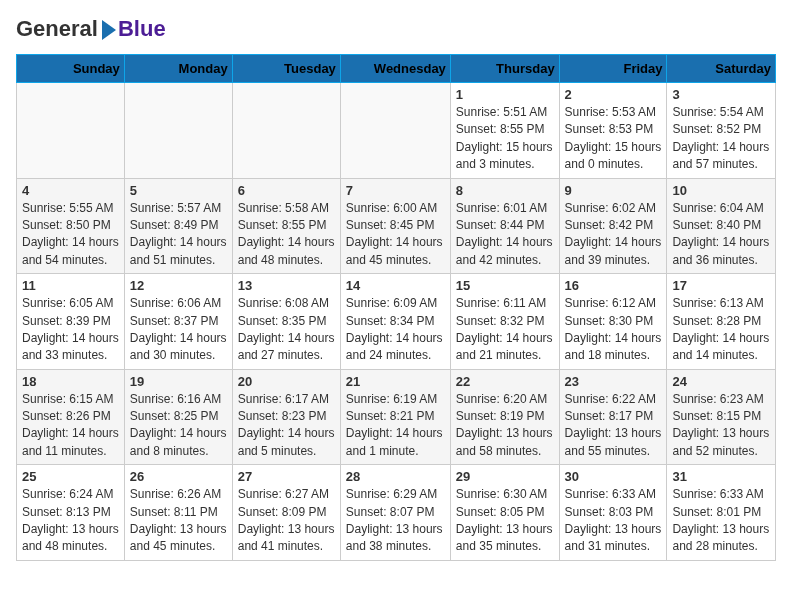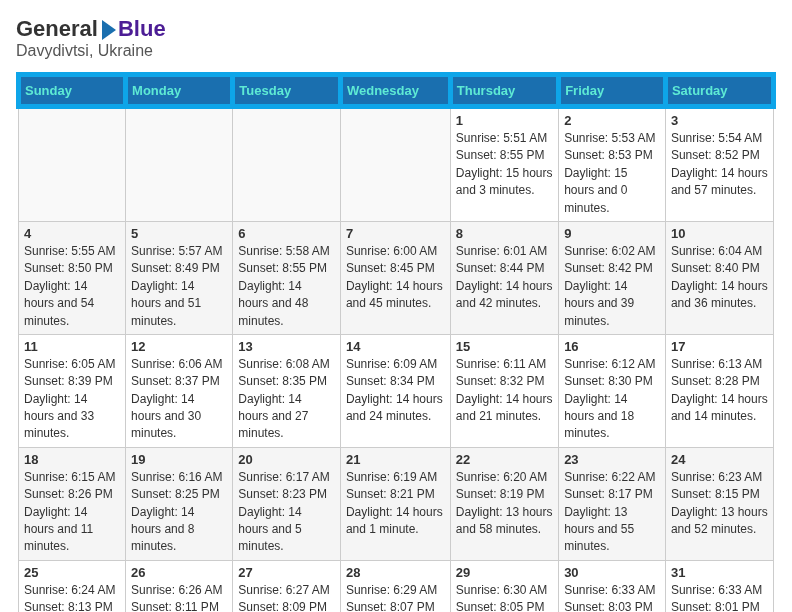--- a/index.html
+++ b/index.html
@@ -57,26 +57,26 @@
     .location {
       font-size: 16px;
       color: #555;
     }
     .calendar {
       width: 100%;
       border-collapse: collapse;
     }
     .calendar th {
       background: #1a6faf;
-      color: #5eead4;
+      color: #000000;
       font-size: 13px;
       font-weight: bold;
       padding: 6px 4px;
-      text-align: left;
-      border: 5px solid #0ea5e9;
+      text-align: right;
+      border: 1px solid #0ea5e9;
     }
     .calendar td {
       border: 1px solid #ccc;
       vertical-align: top;
       padding: 4px 5px;
       font-size: 10.5px;
       color: #333;
       width: 113px;
       min-height: 85px;
       background: #fff;
@@ -107,21 +107,20 @@
 
 <div class="header">
   <div class="logo">
     <div class="logo-top">
       <span class="logo-general">General</span>
       <div class="logo-arrow"></div>
       <span class="logo-blue">Blue</span>
     </div>
   </div>
   <div class="title-block">
-    <div class="location">Davydivtsi, Ukraine</div>
   </div>
 </div>
 
 <table class="calendar">
   <thead>
     <tr>
         <th>Sunday</th>
         <th>Monday</th>
         <th>Tuesday</th>
         <th>Wednesday</th>

